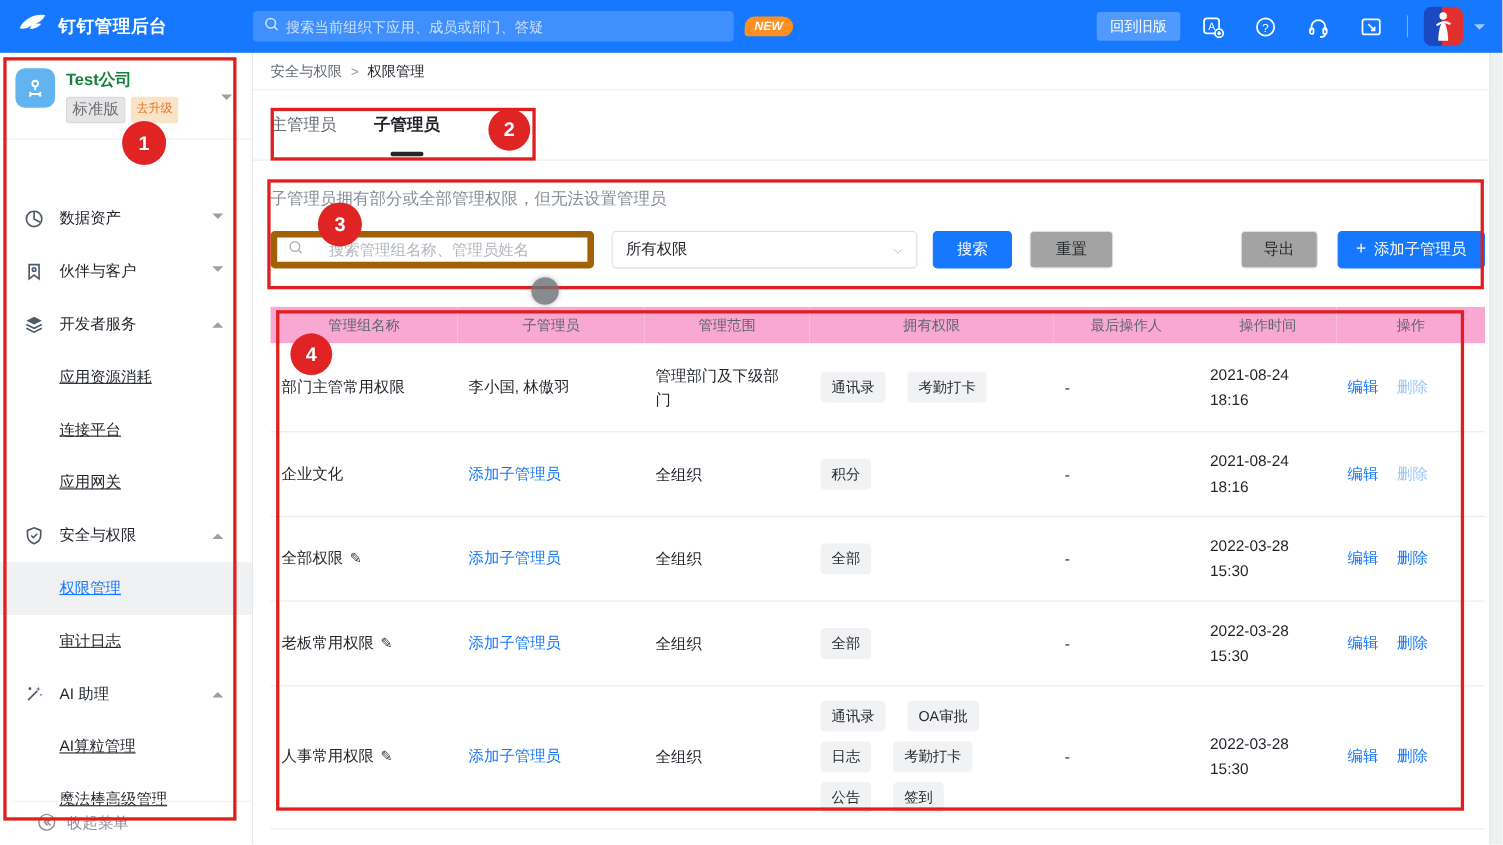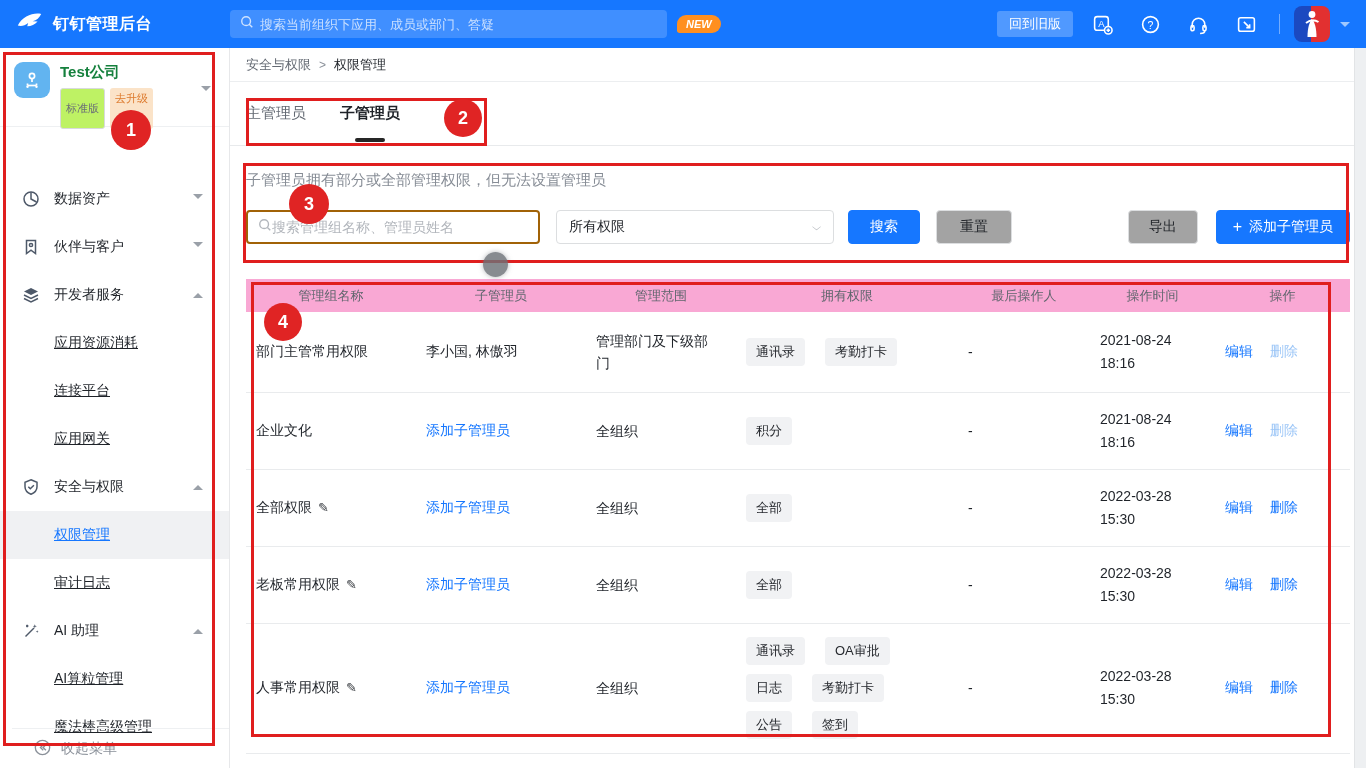--- a/index.html
+++ b/index.html
@@ -29,21 +29,21 @@
   .app { display:flex; height:720px; }
   .sidebar { width:230px; flex:none; background:#fff; border-right:1px solid #e7e8ea; position:relative; }
   .main { flex:1; position:relative; }
 
   
   .company { height:79px; padding:14px 16px 0 14px; display:flex; gap:10px; border-bottom:1px solid #eef0f2; position:relative; }
   .company-avatar { width:36px; height:36px; border-radius:9px; background:#62b4f0; flex:none; display:flex; align-items:center; justify-content:center; }
   .company-info { padding-top:1px; }
   .company-name { font-size:15px; font-weight:600; color:#15803d; }
   .company-badges { display:flex; gap:5px; margin-top:6px; }
-  .badge-std { font-size:11px; color:#6b7077; border:1px solid #d8dadd; border-radius:3px; padding:12px 5px; background:#bef264; }
+  .badge-std { font-size:14px; color:#6b7077; border:1px solid #d8dadd; border-radius:3px; padding:2px 5px; background:#e5e5e5; }
   .badge-up { font-size:11px; color:#dd7a2d; border-radius:3px; padding:3px 5px; background:#fbe3c8; cursor:pointer; }
   .company-caret { position:absolute; right:18px; top:38px; }
   .caret-down { width:0; height:0; border:5px solid transparent; border-top-color:#9aa0a8; display:inline-block; }
   .caret-up { width:0; height:0; border:5px solid transparent; border-bottom-color:#9aa0a8; display:inline-block; margin-bottom:4px; }
 
   .menu { position:absolute; top:127px; left:0; right:0; }
   .side-item { height:48px; display:flex; align-items:center; padding:0 26px 0 22px; font-size:14px; color:#1f2329; cursor:pointer; position:relative; }
   .side-item .mi-icon { width:18px; height:18px; margin-right:14px; display:flex; align-items:center; justify-content:center; color:#4e5969; }
   .side-item.child { padding-left:54px;text-decoration:underline; }
   .side-item .mi-caret { margin-left:auto; }
@@ -57,21 +57,21 @@
   .bc-2 { color:#1f2329; }
 
   .tabs { height:64px; display:flex; padding:0 16px; border-bottom:1px solid #e8eaec; }
   .tab { font-size:15px; color:#646a73; margin-right:34px; height:100%; display:flex; align-items:center; position:relative; cursor:pointer; }
   .tab.active { color:#1f2329; font-weight:700; }
   .tab.active::after { content:""; position:absolute; bottom:3px; left:50%; transform:translateX(-50%); width:30px; height:4px; border-radius:2px; background:#262626; }
 
   .desc { margin:25px 16px 0; font-size:15px; color:#878d96; }
 
   .filter-row { display:flex; align-items:center; margin:20px 16px 0; }
-  .search-box { width:294px; height:34px; border:2px solid #a16207; border-radius:4px; display:flex; align-items:center; padding:0 10px; gap:0; background:#fff; }
+  .search-box { width:294px; height:34px; border:6px solid #a16207; border-radius:4px; display:flex; align-items:center; padding:0 10px; gap:23px; background:#fff; }
   .search-box input { flex:1; border:none; outline:none; font-size:14px; font-family:inherit; color:#1f2329; }
   .search-box input::placeholder { color:#b2b6bc; }
   .select-box { width:278px; height:34px; border:1px solid #dcdee0; border-radius:4px; display:flex; align-items:center; padding:0 12px; margin-left:16px; font-size:14px; color:#25282d; cursor:pointer; background:#fff; }
   .select-box .sel-caret { margin-left:auto; color:#b2b6bc; font-size:12px; transform:scaleY(.8); }
   .btn { height:34px; border-radius:4px; font-size:14px; font-family:inherit; cursor:pointer; display:inline-flex; align-items:center; justify-content:center; }
   .btn-primary { background:var(--accent); border:1px solid var(--accent); color:#fff; }
   .btn-plain { background:#a3a3a3; border:1px solid #dcdee0; color:#25282d; }
   .btn-search { width:72px; margin-left:14px; }
   .btn-reset  { width:76px; margin-left:16px; }
   .btn-export { width:70px; margin-left:auto; }

